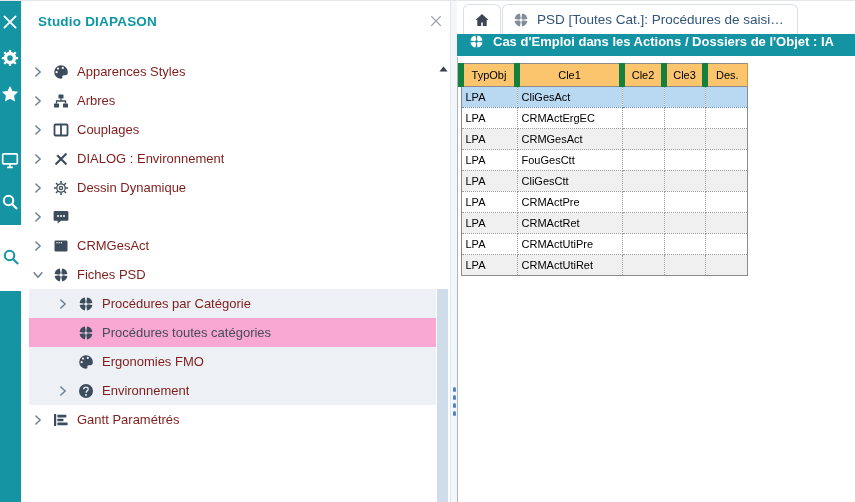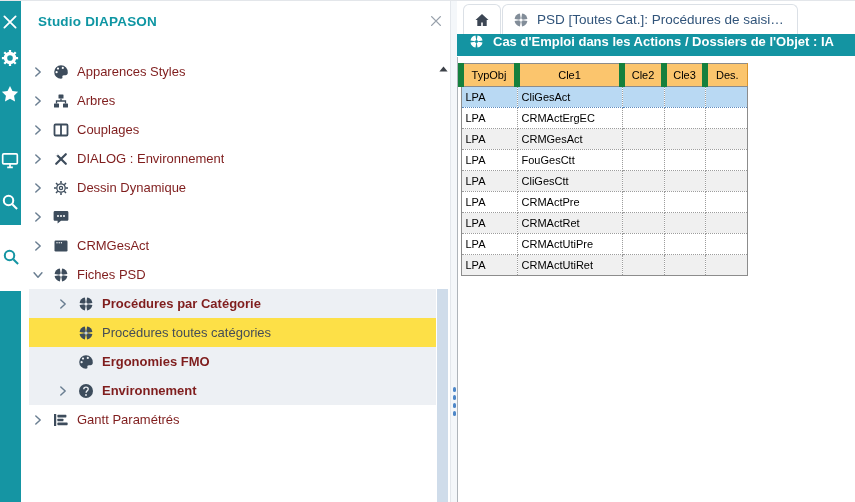--- a/index.html
+++ b/index.html
@@ -31,22 +31,22 @@
   .sb-scroll-thumb { position:absolute; left:416px; top:288px; width:11px; height:214px;
     background:#cfdcea; }
   .tree { position:absolute; left:0; top:56px; width:415px; height:446px; overflow:hidden; }
   .trow { height:29px; display:flex; align-items:center; margin-left:8px; width:407px;
     font-size:13px; color:#7f1d1d; cursor:pointer; }
   .trow .chev { width:14px; height:14px; margin-right:8px; color:#6a7e91; flex:0 0 14px; }
   .trow .chev svg { width:14px; height:14px; }
   .trow .ticon { color:#3d4c5c; margin-right:8px; flex:0 0 16px; }
   .trow.lvl1 { padding-left:2px; }
   .trow.lvl2 { padding-left:27px; }
-  .trow.bg-group { background:#edf0f4;font-weight:bold; --hole:#edf0f4; }
-  .trow.bg-selected { background:#fde047; --hole:#c6d0dc; color:#454d56;text-align:right; }
+  .trow.bg-group { background:#edf0f4; --hole:#edf0f4; }
+  .trow.bg-selected { background:#f9a8d4; --hole:#c6d0dc; color:#454d56;text-align:right; }
   .tlabel { white-space:nowrap; overflow:hidden; }
 
   
   .splitter { position:absolute; left:450px; top:0; width:7px; height:502px;
     background:#f4f7fa; border-left:1px solid #e3e7ec; cursor:col-resize; }
   .splitter .dot { position:absolute; left:2px; width:3px; height:5px; border-radius:2px;
     background:#4d87c8; }
 
   
   .main { position:absolute; left:457px; top:0; right:0; height:502px; background:#fff; }

